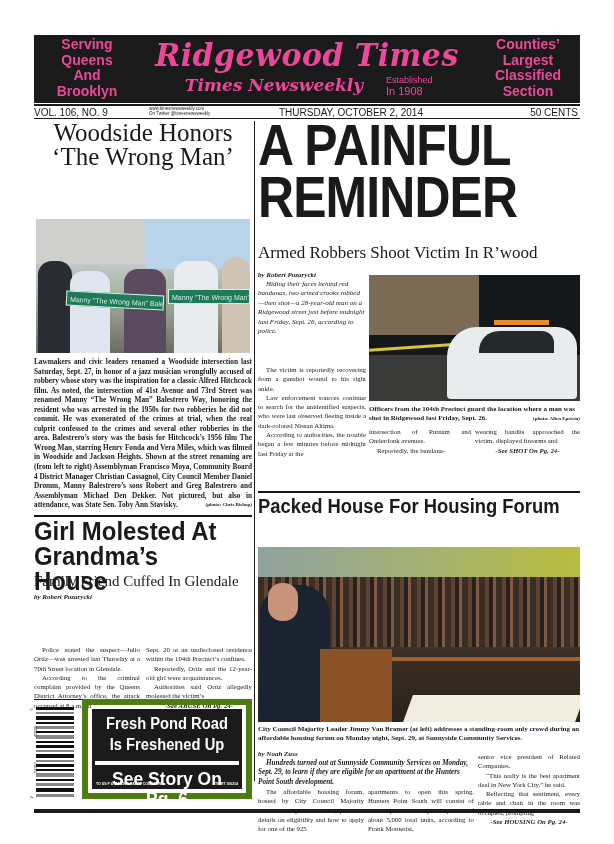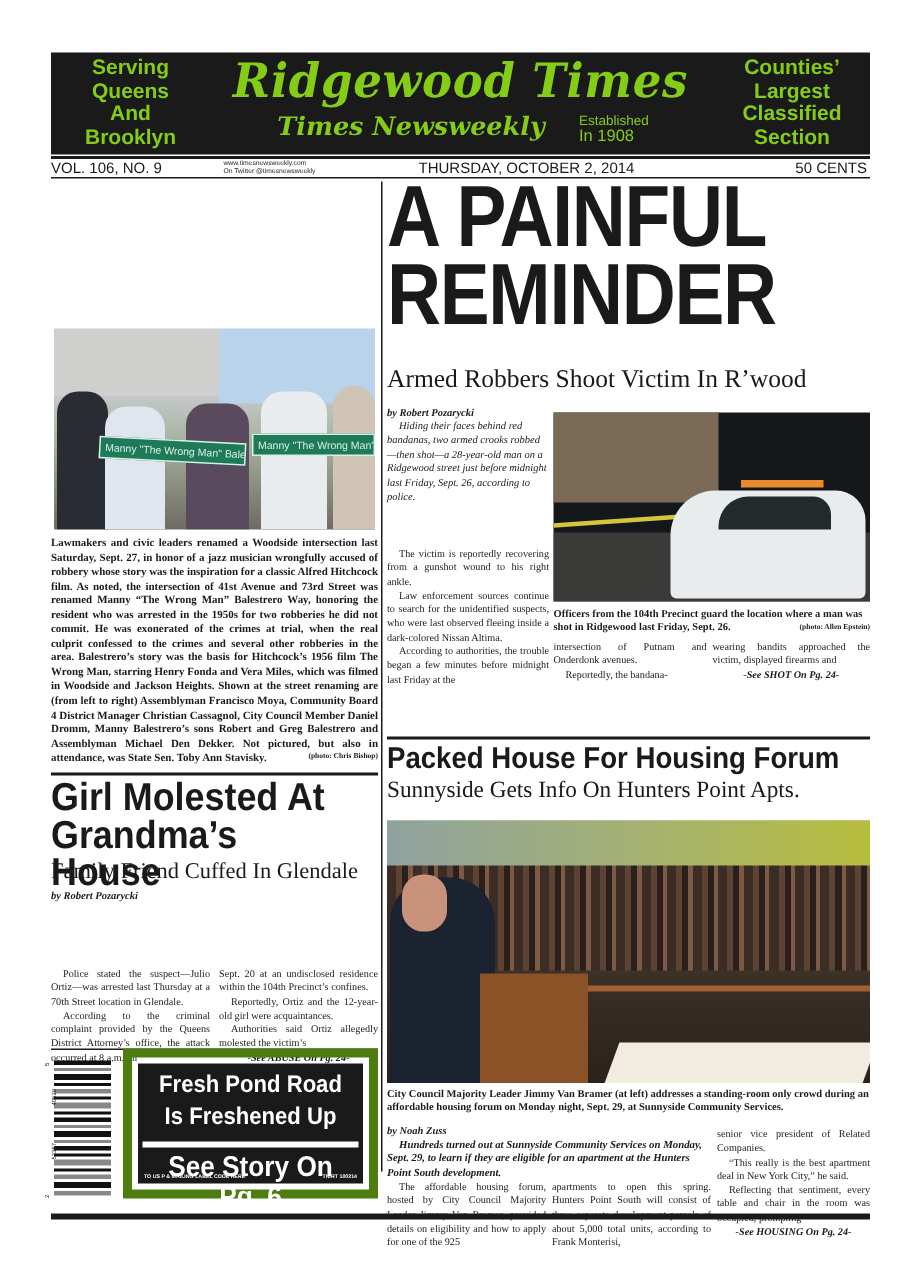--- a/index.html
+++ b/index.html
@@ -2,21 +2,21 @@
 <html><head>
 <meta charset="utf-8">
 <style>
   * { box-sizing: border-box; margin: 0; padding: 0; }
   html, body { width: 614px; height: 844px; background: #ffffff; overflow: hidden; }
   body { position: relative; font-family: "Liberation Serif", serif; color: #1a1a1a; }
 
   .page { position: absolute; left: 34px; top: 35px; width: 546px; height: 780px; }
 
   
-  .masthead { position: absolute; left: 0; top: 0; width: 546px; height: 68px; background: #1a1a1a; color: #84cc16; }
+  .masthead { position: absolute; left: 0; top: 0; width: 546px; height: 68px; background: #1a1a1a; color: #ec4899; }
   .mast-left, .mast-right { position: absolute; top: 2px; font-family: "Liberation Sans", sans-serif; font-weight: bold; text-align: center; font-size: 14px; line-height: 15.5px; }
   .mast-left { left: 8px; width: 90px; }
   .mast-right { right: 6px; width: 92px; }
   .mast-title { position: absolute; left: 108px; top: 2px; width: 330px; text-align: center; font-family: "DejaVu Serif", serif; font-weight: bold; font-size: 30px; letter-spacing: 0.5px; font-style: italic; transform: scaleY(1.05); }
   .mast-sub { position: absolute; left: 150px; top: 40px; width: 180px; text-align: center; font-family: "DejaVu Serif", serif; font-weight: bold; font-size: 17px; font-style: italic; }
   .mast-est { position: absolute; left: 352px; top: 40px; font-family: "Liberation Sans", sans-serif; font-size: 9px; line-height: 11px; }
   .mast-est .yr { font-size: 11px; }
 
   .dateline { position: absolute; left: 0; top: 69px; width: 546px; height: 15px; border-top: 2px solid #1a1a1a; border-bottom: 1px solid #1a1a1a; font-family: "Liberation Sans", sans-serif; font-size: 10px; }
   .dateline .vol { position: absolute; left: 0; top: 1px; font-weight: normal; }
@@ -130,20 +130,24 @@
     <span class="web">
       <div>www.timesnewsweekly.com</div>
       <div>On Twitter @timesnewsweekly</div>
     </span>
     <span class="date">THURSDAY, OCTOBER 2, 2014</span>
     <span class="price">50 CENTS</span>
   </div>
 
   <div class="col-divider"></div>
 
+  <div class="woodside-head">
+    <div>Woodside Honors</div>
+    <div>‘The Wrong Man’</div>
+  </div>
   <div class="photo-woodside">
     <div class="bldg"></div>
     <div class="sky"></div>
     <div class="person" style="left:2px;width:34px;height:92px;background:#2a2c34;"></div>
     <div class="person" style="left:34px;width:40px;height:82px;background:#dfe6f0;"></div>
     <div class="person" style="left:88px;width:42px;height:84px;background:#5a4a5e;"></div>
     <div class="person" style="left:138px;width:44px;height:92px;background:#e8ecee;"></div>
     <div class="person" style="left:186px;width:28px;height:96px;background:#cfc4b6;"></div>
     <div class="sign" style="left:30px;top:74px;width:98px;transform:rotate(3deg);">Manny "The Wrong Man" Balestrero Way</div>
     <div class="sign" style="left:132px;top:70px;width:82px;">Manny "The Wrong Man" Bales</div>
@@ -242,21 +246,20 @@
     <p>Reportedly, the bandana-</p>
   </div>
   <div class="body-col lead-body-3">
     <p style="text-indent:0">wearing bandits approached the victim, displayed firearms and</p>
     <span class="jump">-See SHOT On Pg. 24-</span>
   </div>
 
   <div class="divider-h" style="left:224px;top:456px;width:322px;"></div>
 
   <div class="housing-head">Packed House For Housing Forum</div>
-  <div class="housing-sub">Sunnyside Gets Info On Hunters Point Apts.</div>
   <div class="photo-forum">
     <div class="wall"></div>
     <div class="crowd"></div>
     <div class="rail"></div>
     <div class="speaker"></div>
     <div class="head"></div>
     <div class="podium"></div>
     <div class="table"></div>
   </div>
   <div class="forum-caption">City Council Majority Leader Jimmy Van Bramer (at left) addresses a standing-room only crowd during an affordable housing forum on Monday night, Sept. 29, at Sunnyside Community Services.</div>

